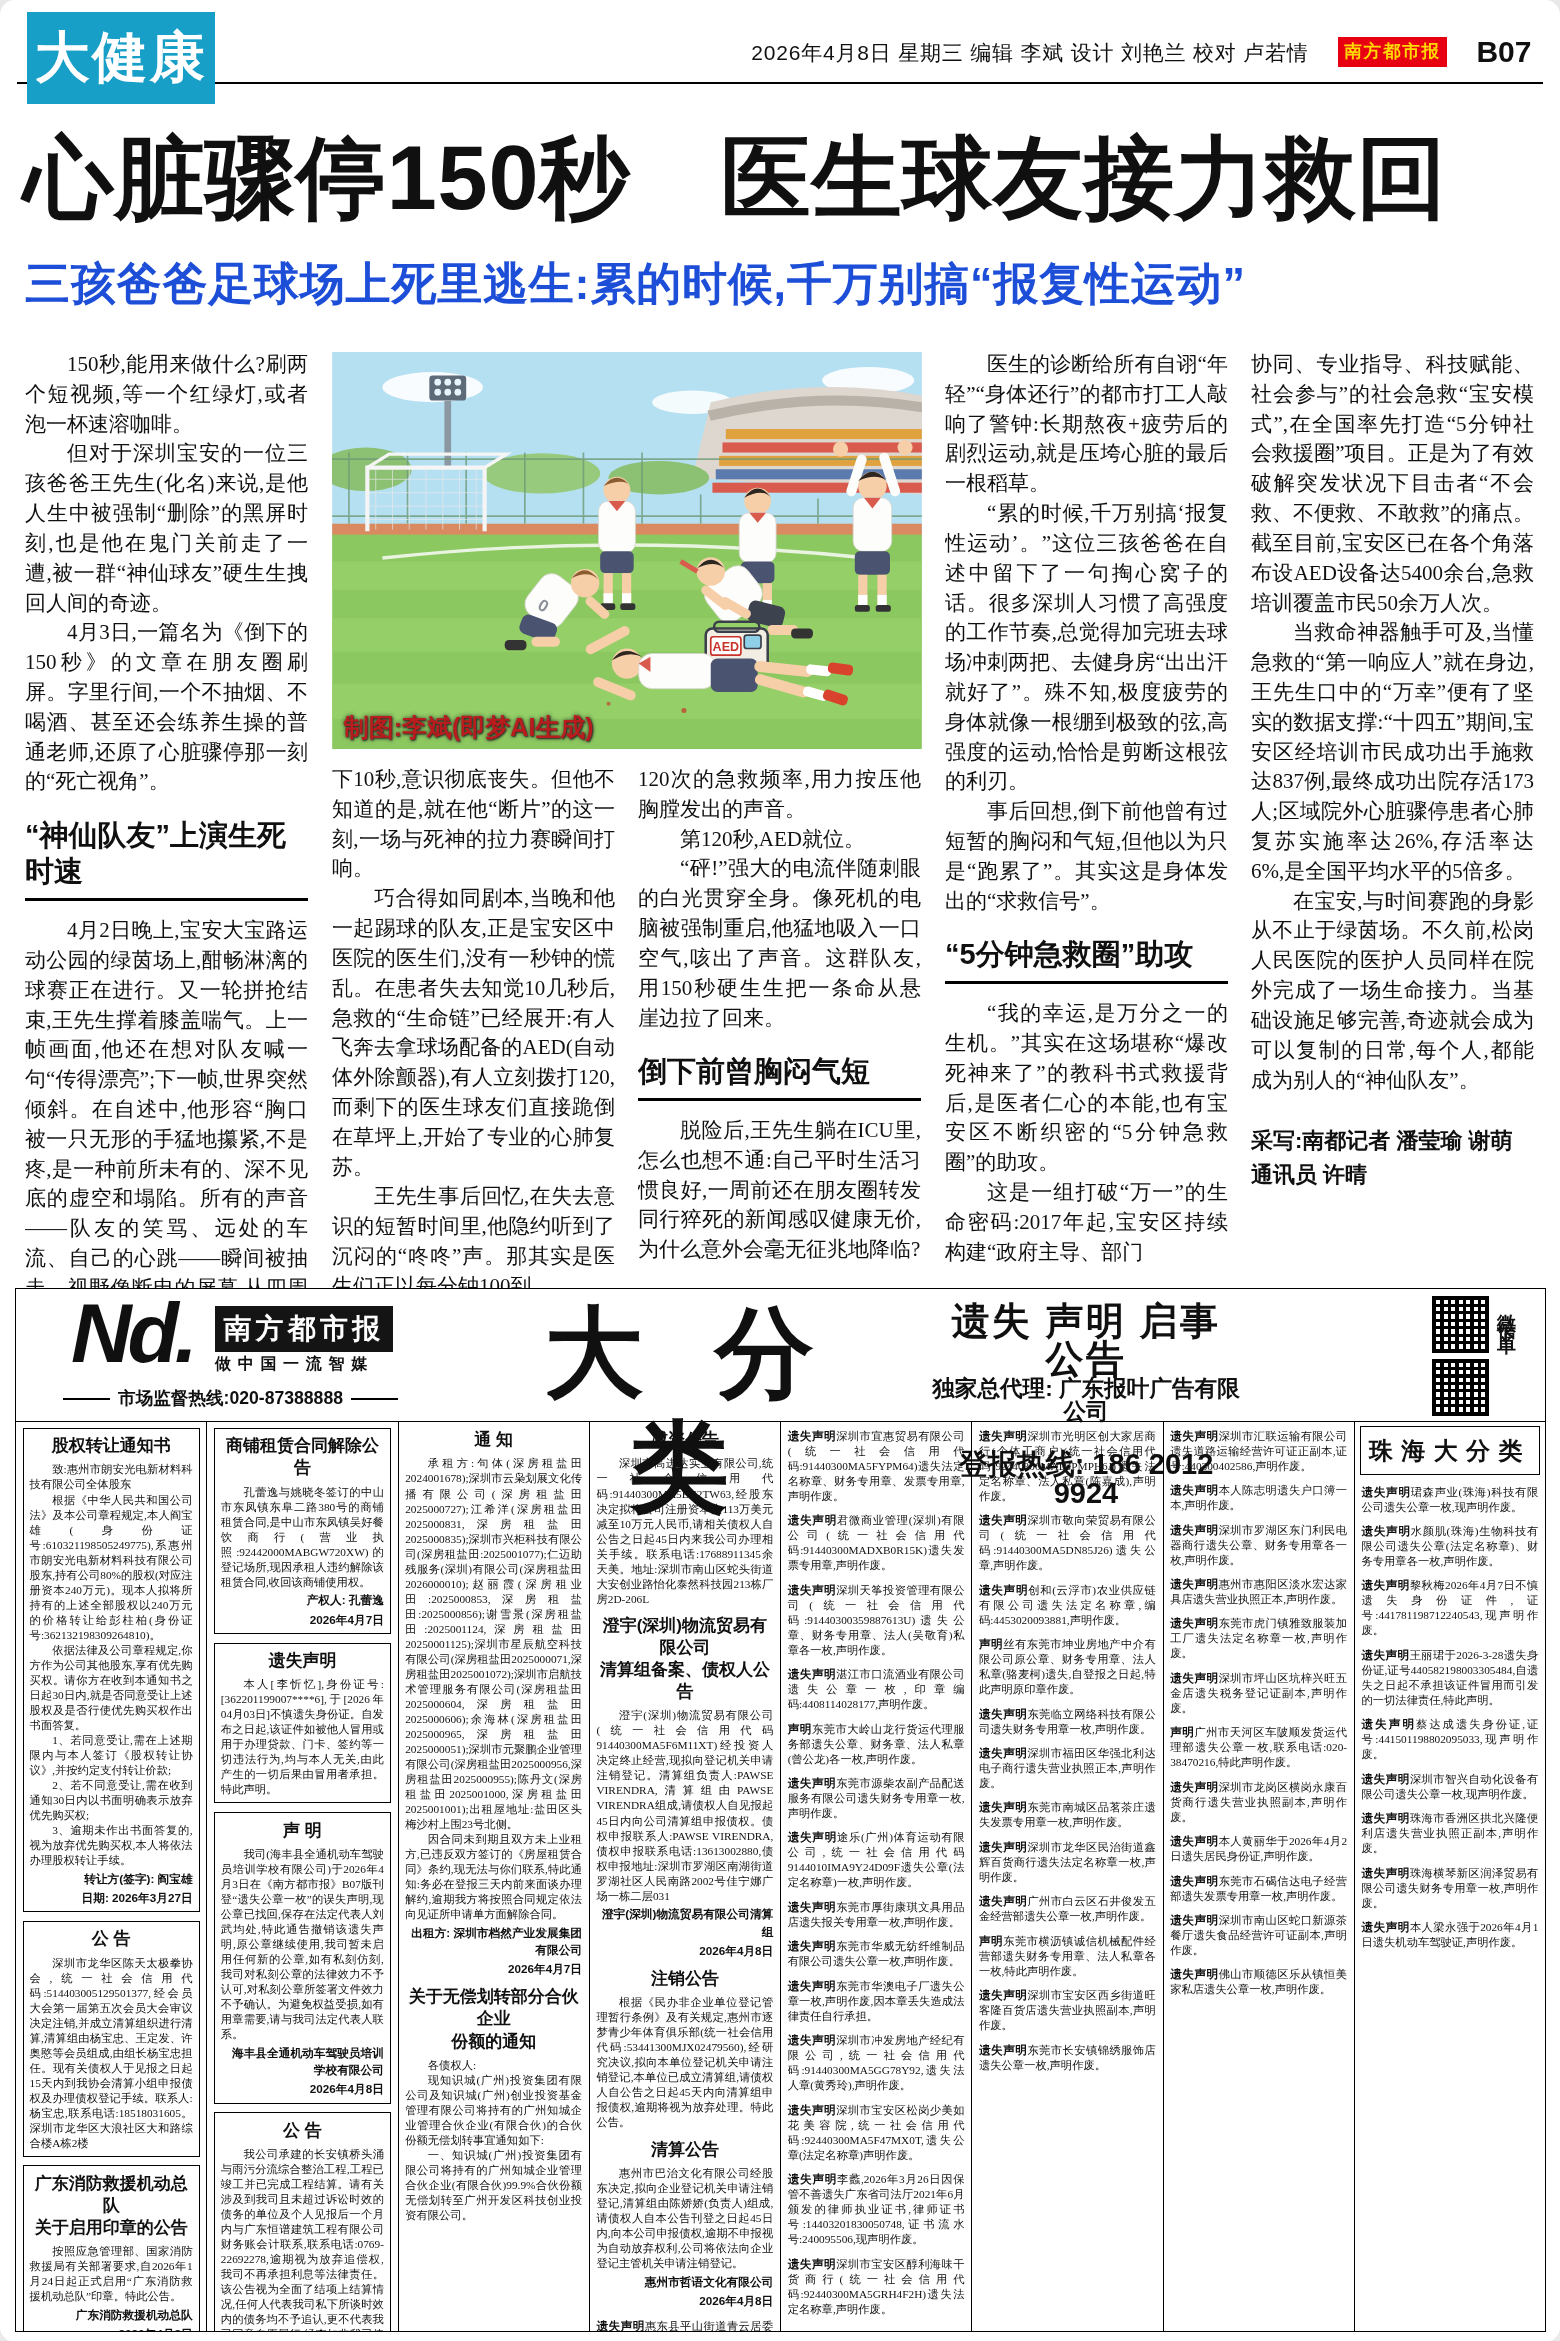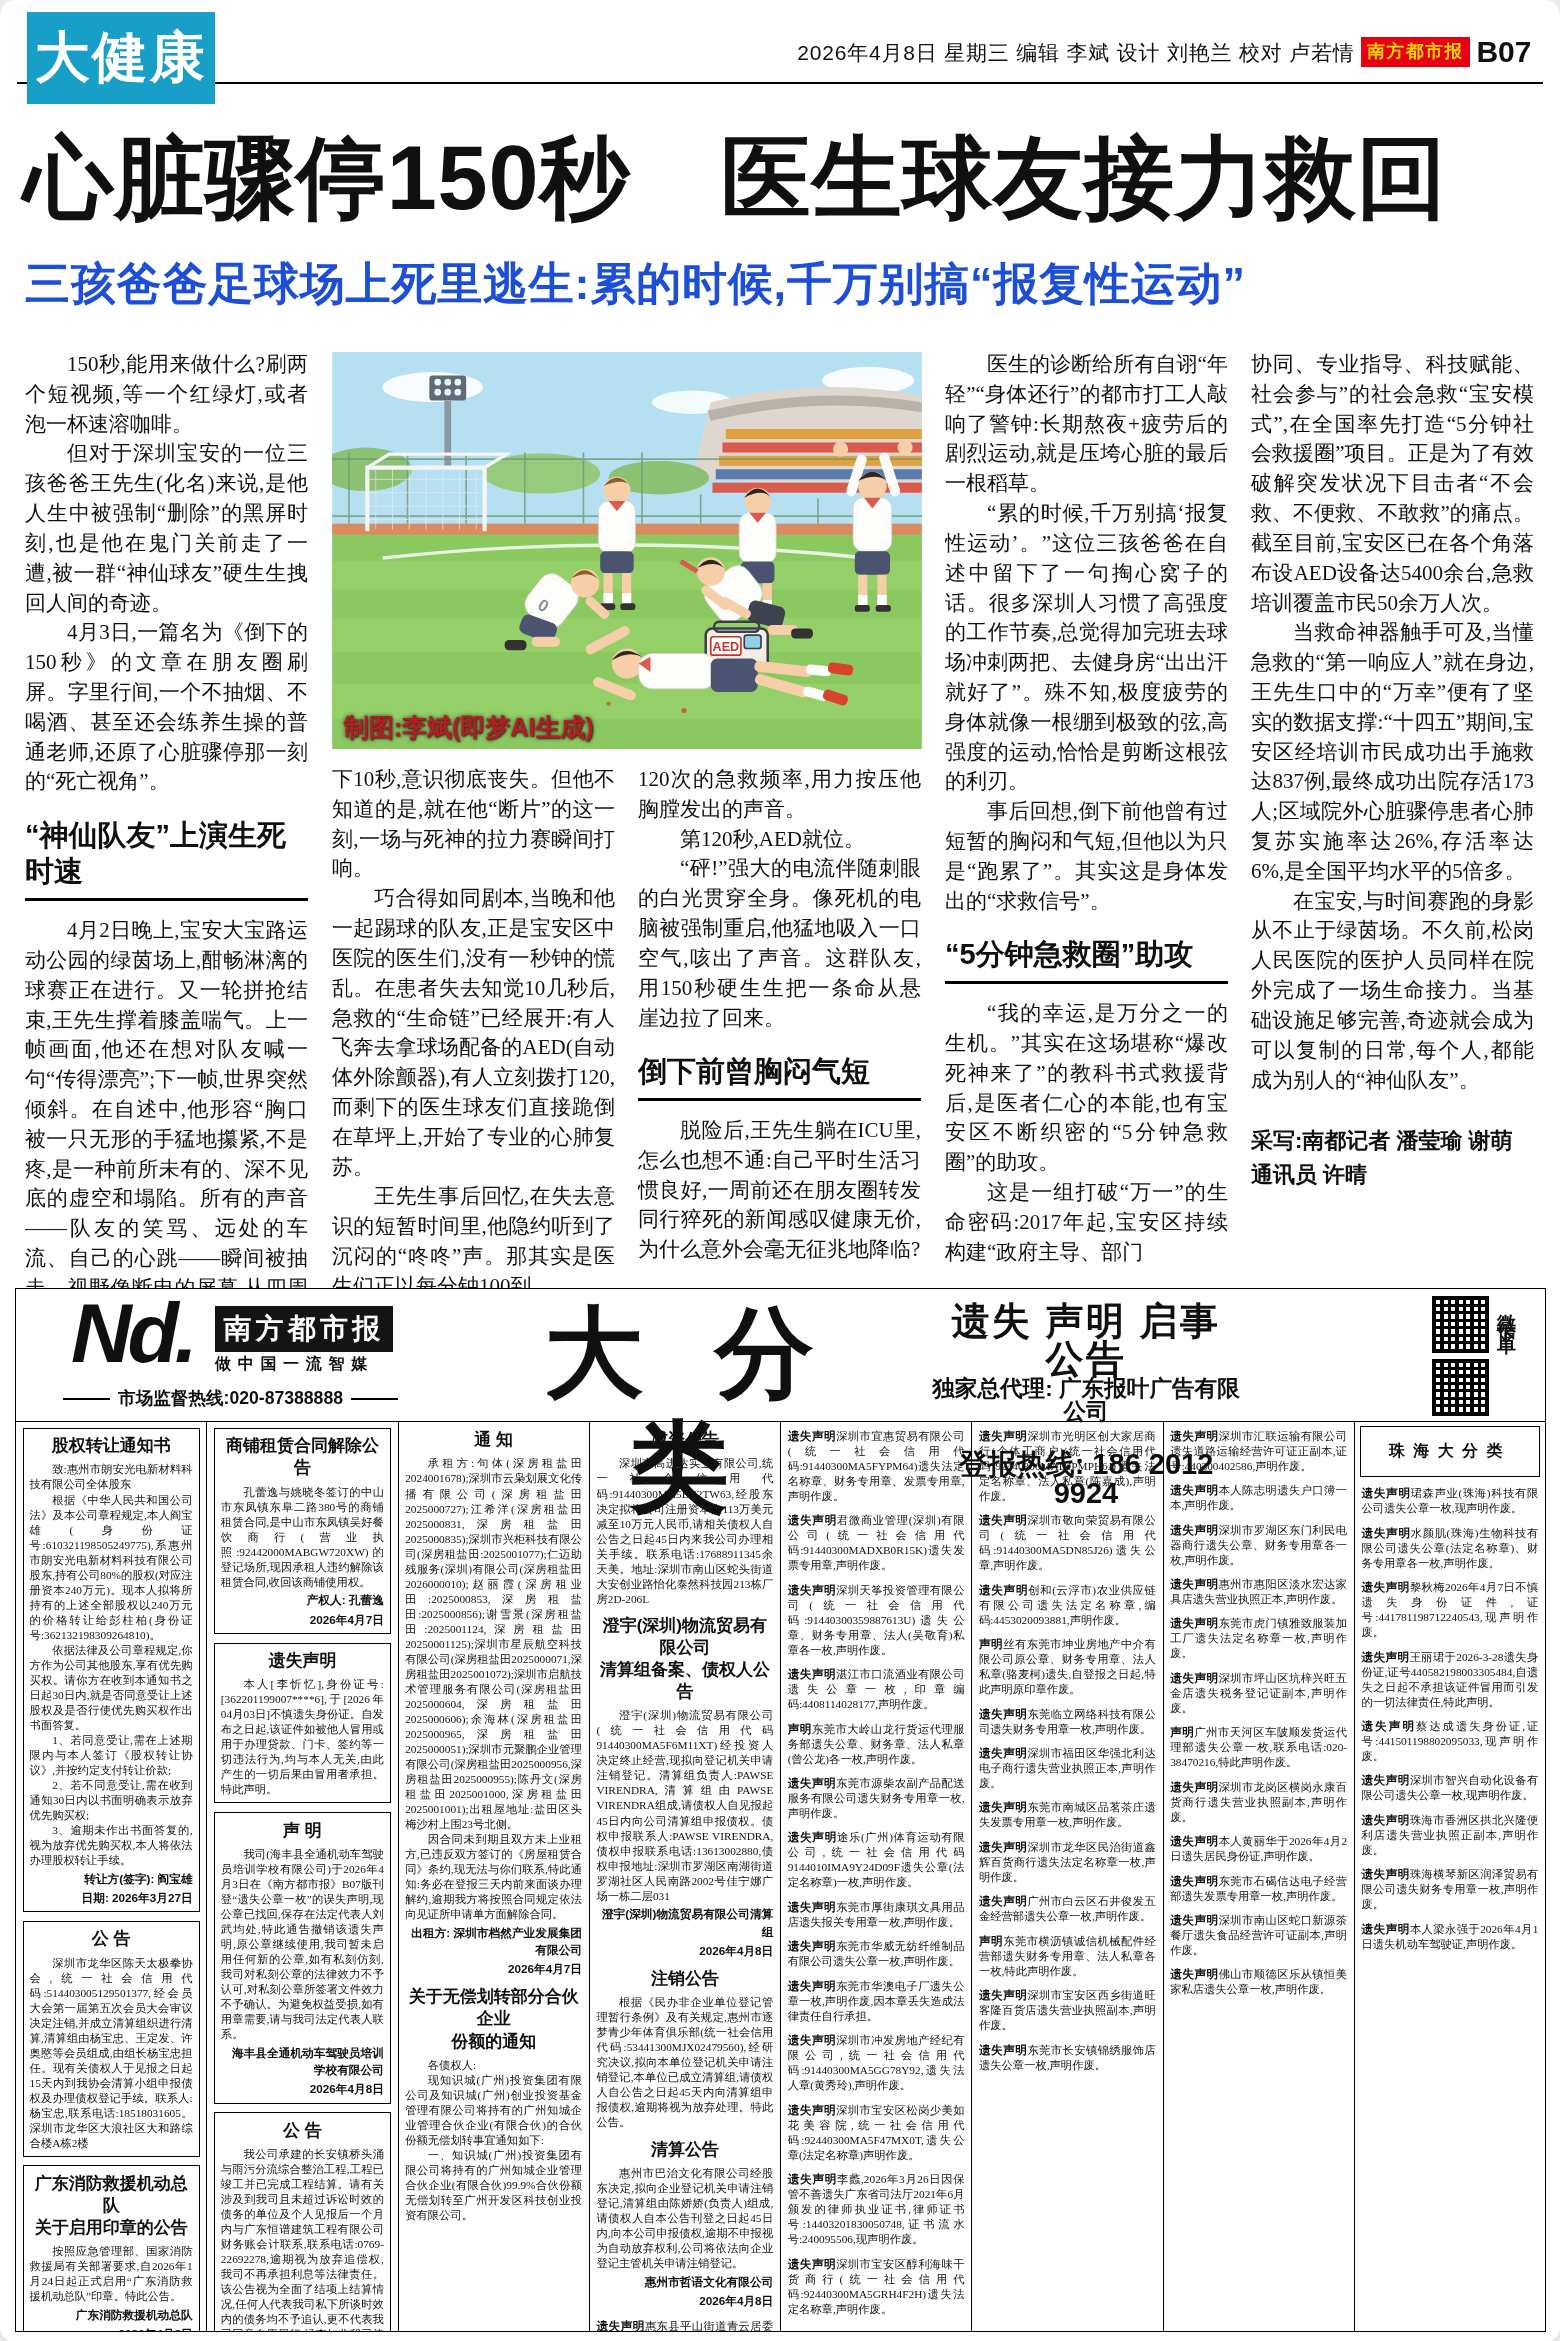--- a/index.html
+++ b/index.html
@@ -4,21 +4,21 @@
 <style>
   html,body{margin:0;padding:0;background:#e9e9e9;}
   .page{position:relative;width:1560px;height:2342px;background:#fff;margin:0 auto;
         font-family:"Liberation Serif",serif;color:#101010;overflow:hidden;border-radius:15px;}
 
   
   .mast-rule{position:absolute;left:17px;right:17px;top:82px;border-top:2.5px solid #000;}
   .section-box{position:absolute;left:27px;top:11.7px;width:188px;height:92px;background:#189fc8;
                display:flex;align-items:center;justify-content:center;z-index:2;}
   .section-box span{color:#fff;font:900 55px/1 "Liberation Sans",sans-serif;letter-spacing:2.5px;}
-  .date-row{position:absolute;top:37px;right:28.5px;display:flex;align-items:center;gap:6px;}
+  .date-row{position:absolute;top:37px;right:28.5px;display:flex;align-items:center;gap:29px;}
   .dateline{font:400 21px/1 "Liberation Sans",sans-serif;letter-spacing:0.8px;}
   .paper-logo{background:#e60012;color:#ffd900;font:800 17.6px/1 "Liberation Sans",sans-serif;
               padding:5.9px 6.7px;letter-spacing:1.7px;}
   .page-no{font:800 30px/1 "Liberation Sans",sans-serif;}
 
   
   .headline{position:absolute;left:23.5px;top:124px;width:1518px;white-space:nowrap;
             font:900 90px/1.2 "Liberation Sans",sans-serif;letter-spacing:0.8px;}
   .subheadline{position:absolute;left:25px;top:256px;width:1516px;color:#1d4ed8;
                font:700 45px/1.25 "Liberation Sans",sans-serif;letter-spacing:0.8px;}
@@ -65,21 +65,21 @@
       background-image:repeating-linear-gradient(0deg,#000 0 3.4px,transparent 3.4px 7.5px),
                        repeating-linear-gradient(90deg,#000 0 3.4px,#fff 3.4px 7.5px);}
   .wechat{writing-mode:vertical-rl;font:700 19px/1 "Liberation Sans",sans-serif;letter-spacing:6.7px;margin-top:3.4px;}
 
   .ads{position:absolute;top:132px;left:0;right:0;bottom:0;display:flex;}
   .ads-col{flex:1 1 0;padding:6.7px 6.7px 0;border-right:0.8px solid #000;overflow:hidden;}
   .ads-col:last-child{border-right:none;}
   .ad{margin:0 0 8.4px;}
   .ad.boxed{border:1.7px solid #000;padding:5px 5.9px;}
   .ad-title{text-align:center;font:800 17px/1.3 "Liberation Sans",sans-serif;margin:1.7px 0 5px;}
-  .ad-title.big{font-size:16px;letter-spacing:8.4px;border:1.7px solid #000;padding:14px 0;margin:-1.7px -1.7px 6.7px;}
+  .ad-title.big{font-size:24px;letter-spacing:8.4px;border:1.7px solid #000;padding:8px 0;margin:-1.7px -1.7px 6.7px;}
   .ad-body p{margin:0;font:11.3px/1.33 "Liberation Serif",serif;text-align:justify;text-indent:2em;}
   .ad-body p.entry{text-indent:0;}
   .ad-body b.lead{font-family:"Liberation Sans",sans-serif;font-weight:800;font-size:11.7px;}
   .ad-sign{text-align:right;font:700 11.7px/1.5 "Liberation Sans",sans-serif;margin-top:1.7px;}
 </style>
 </head>
 <body>
 
 <div class="page">
 

